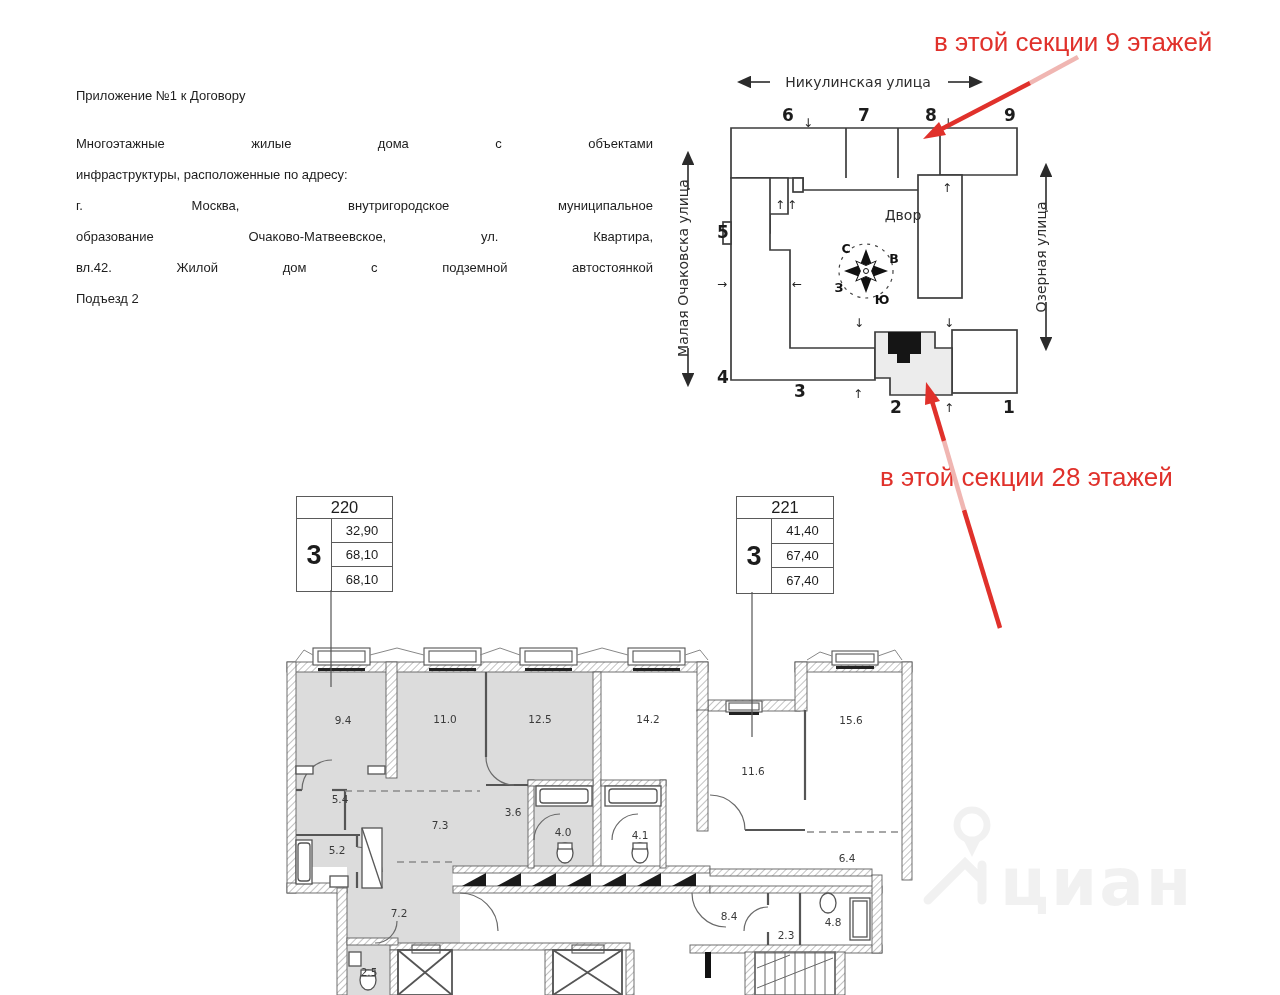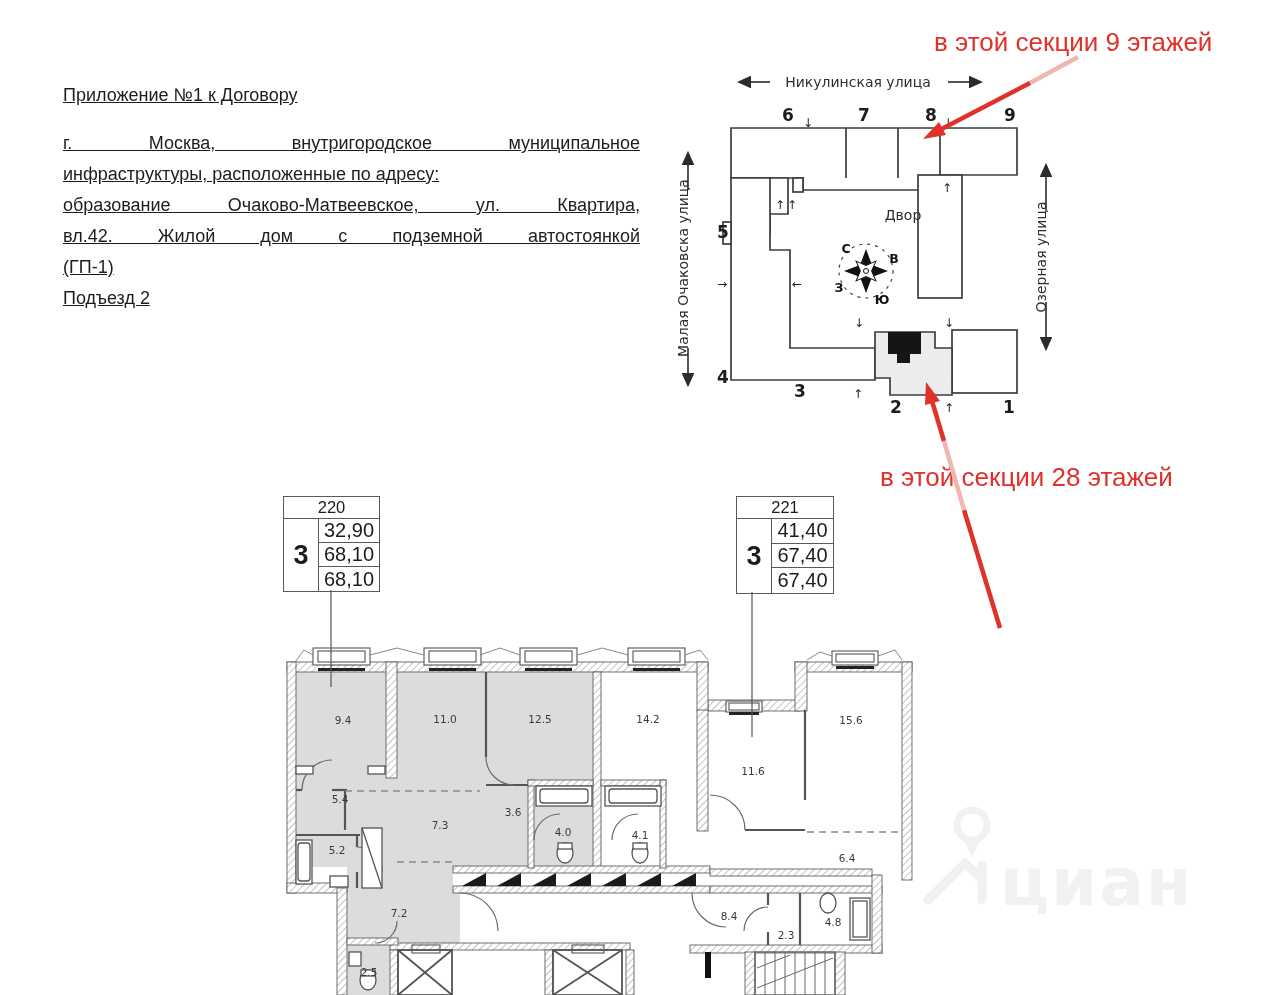--- a/index.html
+++ b/index.html
@@ -1,20 +1,20 @@
 <!DOCTYPE html>
 <html><head>
 <meta charset="utf-8">
 <style>
   html,body{margin:0;padding:0;background:#fff;}
   body{width:1280px;height:995px;overflow:hidden;font-family:"Liberation Sans",sans-serif;}
   #page{position:relative;width:1280px;height:995px;background:#fff;}
 
   
-  .doc-text{position:absolute;left:63px;top:80px;width:577px;color:#1d1d1d;font-size:18px;text-decoration:underline;}
+  .doc-text{position:absolute;left:76px;top:80px;width:577px;color:#1d1d1d;font-size:13px;}
   .doc-title{margin:0 0 17px 0;line-height:31px;}
   .jline{line-height:31px;text-align:justify;text-align-last:justify;}
   .jline.noj{text-align-last:left;}
   .info-lines{}
   .info-lines div{line-height:31.5px;}
 
   
   .red-note{position:absolute;font-size:26px;color:#e0312b;white-space:nowrap;}
   .red1{left:934px;top:27px;}
   .red2{left:880px;top:462px;}
@@ -33,37 +33,37 @@
   .fp-label{font-size:10.5px;fill:#3a3a3a;text-anchor:middle;}
 
   
   .apt-table{position:absolute;background:#fff;border:1.5px solid #5a5a5a;display:grid;
     grid-template-columns:35px 1fr;grid-template-rows:22px 1fr;color:#1c1c1c;}
   .t-num{grid-column:1 / 3;border-bottom:1px solid #5a5a5a;text-align:center;
     font-size:16.5px;line-height:21px;}
   .t-rooms{border-right:1px solid #5a5a5a;display:flex;align-items:center;justify-content:center;
     font-size:27px;font-weight:bold;}
   .t-vals{display:grid;grid-template-rows:1fr 1fr 1fr;}
-  .t-vals div{border-bottom:1px solid #5a5a5a;text-align:right;font-size:20px;
+  .t-vals div{border-bottom:1px solid #5a5a5a;text-align:right;font-size:13px;
     display:flex;align-items:center;justify-content:center;}
   .t-vals div:last-child{border-bottom:none;}
 </style>
 </head>
 <body>
 
 <div id="page">
 
   <div class="doc-text">
     <p class="doc-title">Приложение №1 к Договору</p>
     <div>
+      <div class="jline">Многоэтажные жилые дома с объектами</div>
+      <div class="jline noj">инфраструктуры, расположенные по адресу:</div>
       <div class="jline">г. Москва, внутригородское муниципальное</div>
-      <div class="jline noj">инфраструктуры, расположенные по адресу:</div>
       <div class="jline">образование Очаково-Матвеевское, ул. Квартира,</div>
       <div class="jline">вл.42. Жилой дом с подземной автостоянкой</div>
-      <div class="jline noj">(ГП-1)</div>
     </div>
     <div class="info-lines">
       <div>Подъезд 2</div>
     </div>
   </div>
 
   <div class="red-note red1">в этой секции 9 этажей</div>
   <div class="red-note red2">в этой секции 28 этажей</div>
 
   <svg class="siteplan" viewBox="668 55 400 365">
@@ -136,21 +136,21 @@
         <polygon points="866,257 870,267 880,271 870,275 866,285 862,275 852,271 862,267" fill="#fff" stroke="#111" stroke-width="1"></polygon>
       </g>
       <circle cx="866" cy="271" r="2.5" fill="#fff" stroke="#111" stroke-width="1"></circle>
       <text class="sp-compass" x="846" y="253" text-anchor="middle">С</text>
       <text class="sp-compass" x="894" y="263" text-anchor="middle">В</text>
       <text class="sp-compass" x="839" y="292" text-anchor="middle">З</text>
       <text class="sp-compass" x="882" y="304" text-anchor="middle">Ю</text>
     </g>
   </svg>
 
-  <div class="apt-table" style="left:283px;top:496px;width:95px;height:94px">
+  <div class="apt-table" style="left:296px;top:496px;width:95px;height:94px">
     <div class="t-num">220</div>
     <div class="t-rooms">3</div>
     <div class="t-vals">
       <div>32,90</div>
       <div>68,10</div>
       <div>68,10</div>
     </div>
   </div>
   <div class="apt-table" style="left:736px;top:496px;width:96px;height:96px">
     <div class="t-num">221</div>

